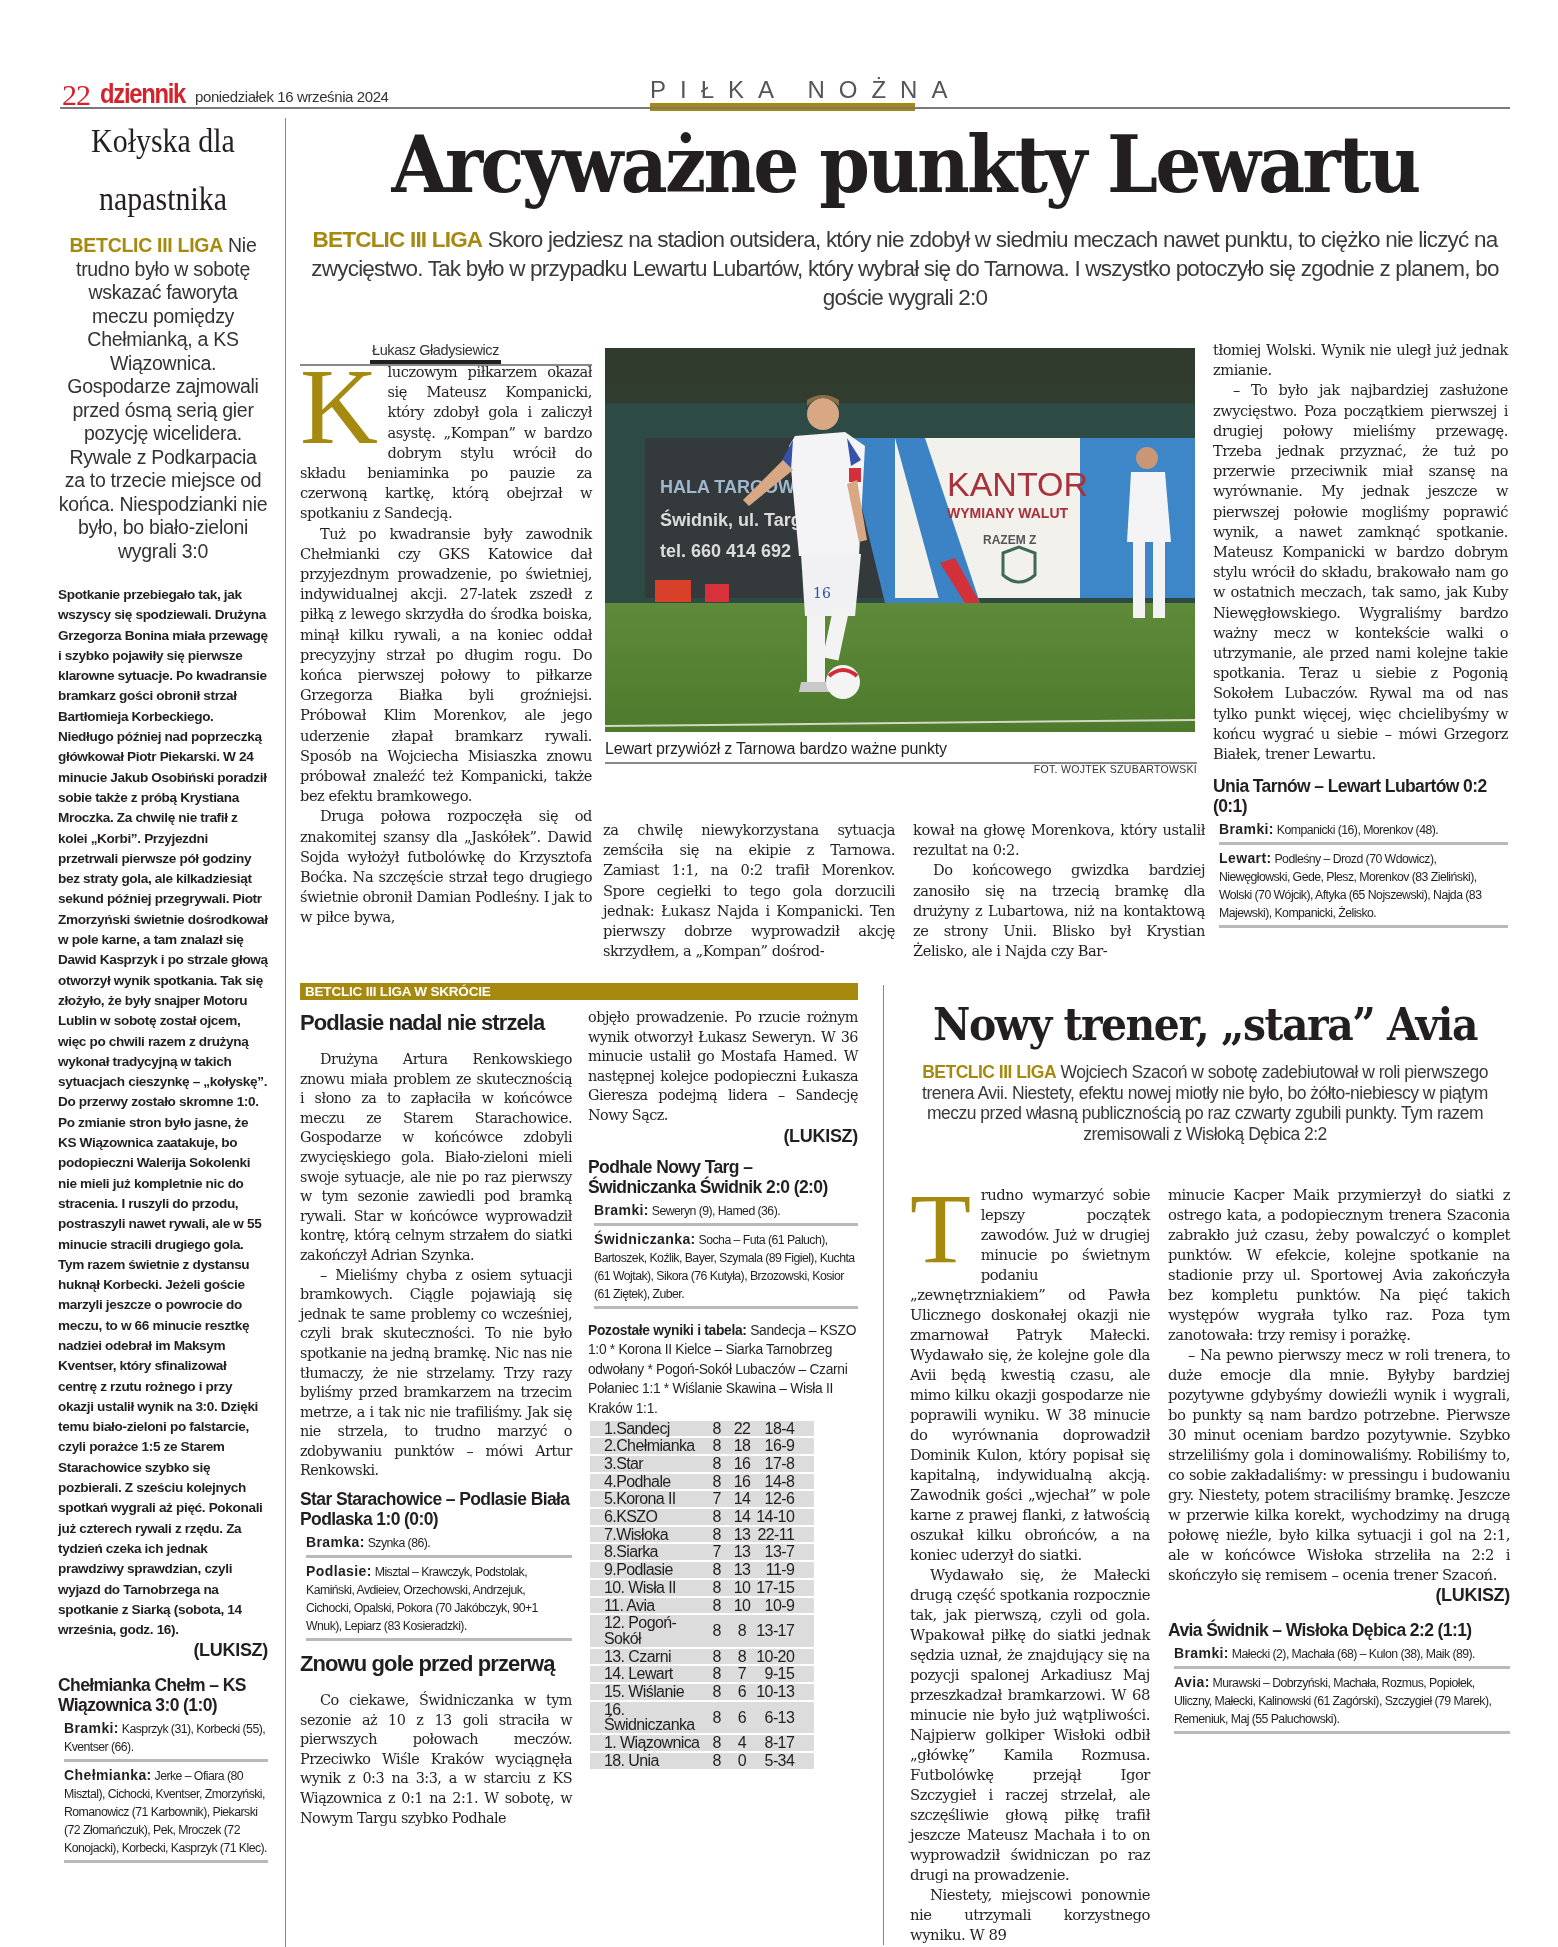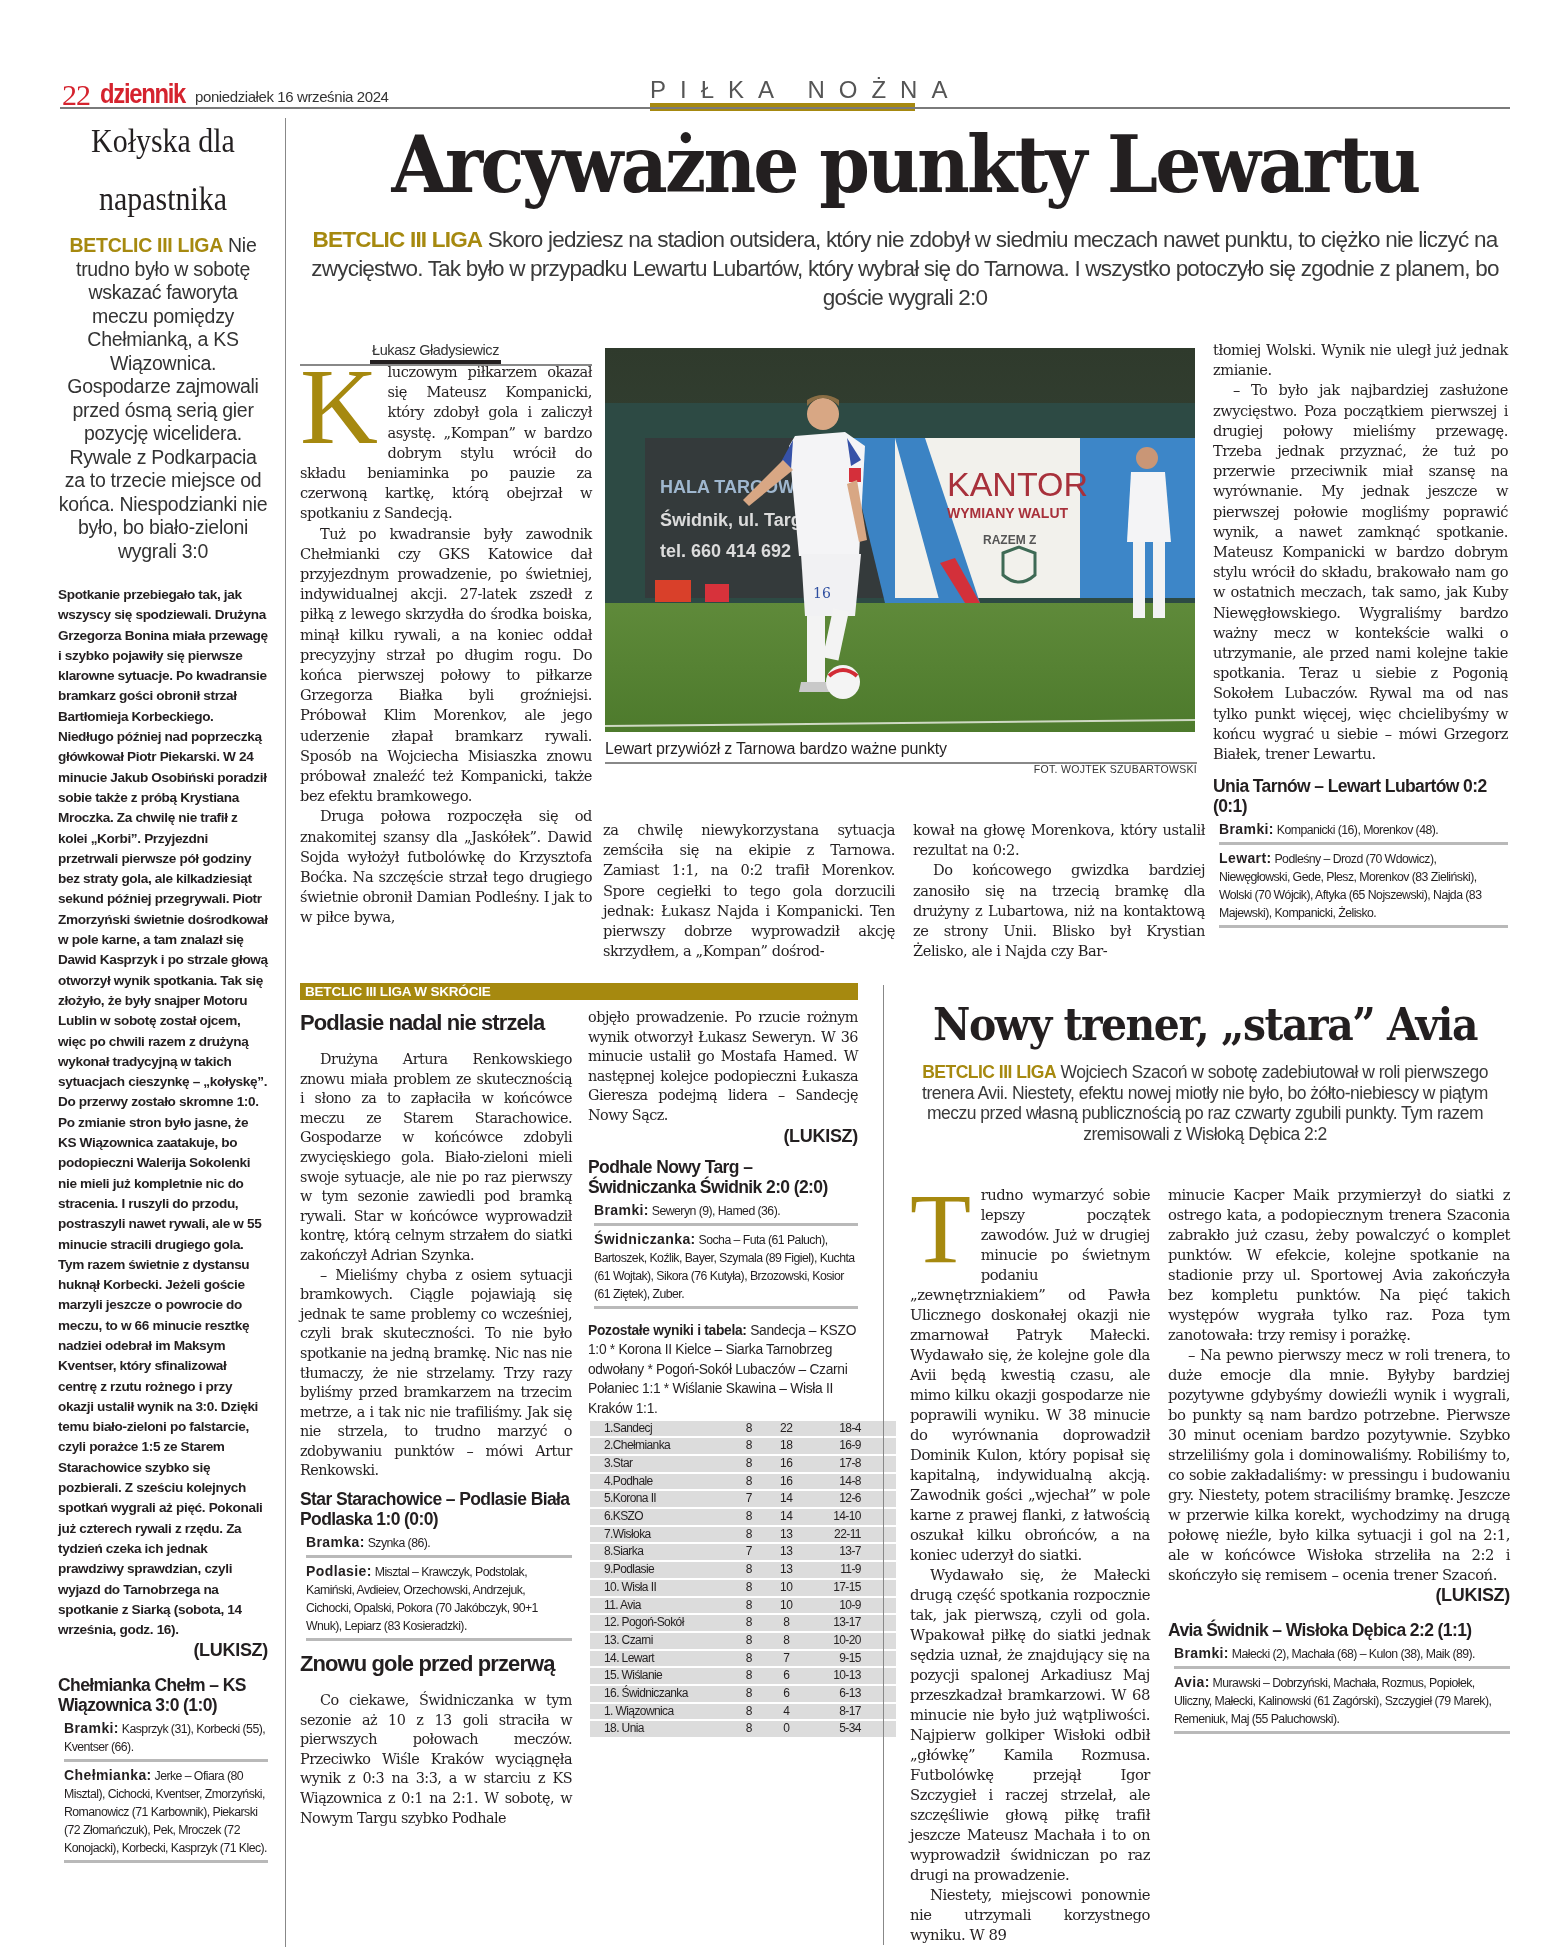--- a/index.html
+++ b/index.html
@@ -59,21 +59,21 @@
   #brief-bar-label { left: 305px; top: 983px; font-family: "Liberation Sans", sans-serif; font-weight: bold; font-size: 13.5px; line-height: 17px; color: #fff; letter-spacing: -0.2px; }
   #brief-col1 { left: 300px; top: 1008px; width: 272px; }
   #brief-col2 { left: 588px; top: 1008px; width: 270px; }
   .brief-h { font-family: "Liberation Sans", sans-serif; font-weight: bold; font-size: 22px; line-height: 30px; letter-spacing: -0.9px; margin-bottom: 12px; }
   .brief-text { font-family: "DejaVu Serif", serif; font-size: 14.4px; line-height: 19.6px; text-align: justify; letter-spacing: -0.5px; }
   .brief-text p { text-indent: 20px; }
 
   .sans-bold-p { font-family: "Liberation Sans", sans-serif; font-size: 13.8px; line-height: 19.6px; letter-spacing: -0.3px; font-weight: normal; color:#231f20;}
   .sans-bold-p b { font-weight: 900; }
 
-  table.standings { border-collapse: separate; border-spacing: 0 2px; width: 306px; margin-left: 2px; font-family: "Liberation Sans", sans-serif; font-size: 12px; letter-spacing: -0.6px; }
+  table.standings { border-collapse: separate; border-spacing: 0 2px; width: 224px; margin-left: 2px; font-family: "Liberation Sans", sans-serif; font-size: 16px; letter-spacing: -0.6px; }
   table.standings td { background: #dcdcdc; height: 15.7px; line-height: 15.7px; padding: 0; }
   table.standings td.name { padding-left: 14px; width: 118px; }
   table.standings td.m { width: 36px; text-align: center; }
   table.standings td.p { width: 28px; text-align: center; }
   table.standings td.g { width: 50px; text-align: right; padding-right: 0; }
   table.standings td.pad { width: 30px; }
 
   
   #art2-headline { left: 895px; top: 995px; width: 620px; text-align: center; font-family: "DejaVu Serif", serif; font-weight: bold; font-size: 44px; line-height: 60px; letter-spacing: -1.6px; transform: scaleX(0.93); }
   #art2-lead { left: 905px; top: 1062px; width: 600px; text-align: center; font-family: "Liberation Sans", sans-serif; font-size: 17.5px; line-height: 20.5px; color: #3a3a3a; letter-spacing: -0.5px; }

